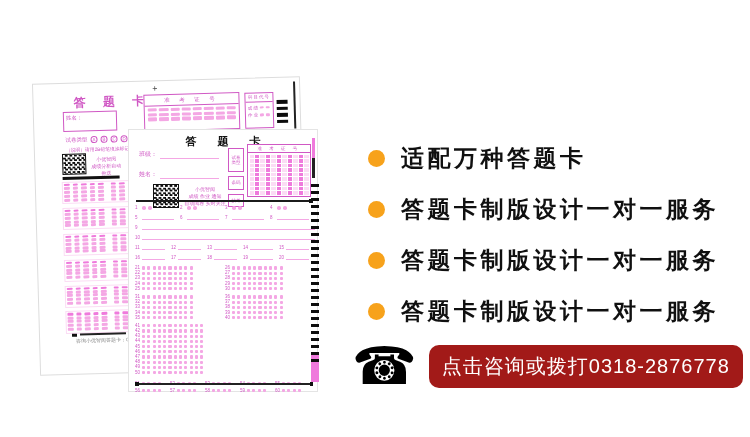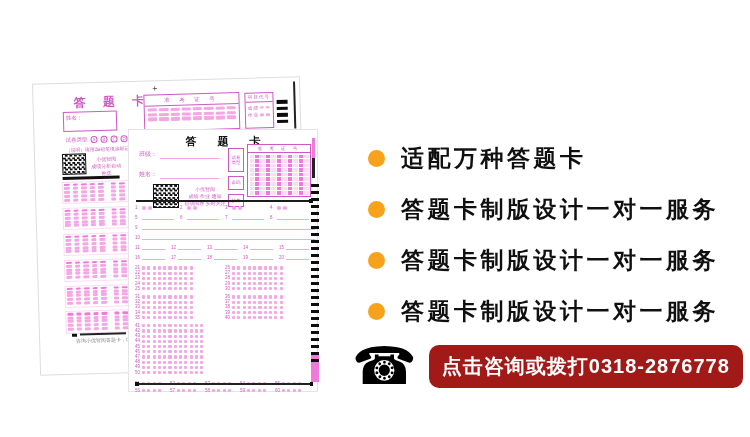--- a/index.html
+++ b/index.html
@@ -82,21 +82,21 @@
 .fs-bottomline::before{content:"";position:absolute;left:-3px;top:-1px;width:3.5px;height:3.5px;background:#111}
 .fs-bottomline::after{content:"";position:absolute;right:-3px;top:-1px;width:3.5px;height:3.5px;background:#111}
 
 
 .bullets{position:absolute;left:368px;top:146px;list-style:none}
 .bullet{display:flex;align-items:center;height:24px;margin-bottom:27px}
 .dot{width:17px;height:17px;border-radius:50%;background:var(--bullet);margin-right:16px;flex:none}
 .blabel{font-size:23px;font-weight:bold;color:#101010;letter-spacing:3.5px;white-space:nowrap}
 .contact{position:absolute;left:352px;top:340px;display:flex;align-items:center}
 .phone{font-size:52px;line-height:1;color:#000;margin-right:12px}
-.contact-btn{background:var(--contact_bg);color:#fff;font-size:20px;font-weight:bold;letter-spacing:1px;padding:8px 13px;border-radius:10px;white-space:nowrap;cursor:pointer}
+.contact-btn{background:var(--contact_bg);color:#fff;font-size:20px;font-weight:normal;letter-spacing:1px;padding:8px 13px;border-radius:10px;white-space:nowrap;cursor:pointer}
 </style>
 </head>
 <body>
 
 <div class="stage">
 
   <div class="paper paper-back">
     <div class="bs-plus">+</div>
     <div class="bs-title">答 题 卡</div>
     <div class="bs-examno">

